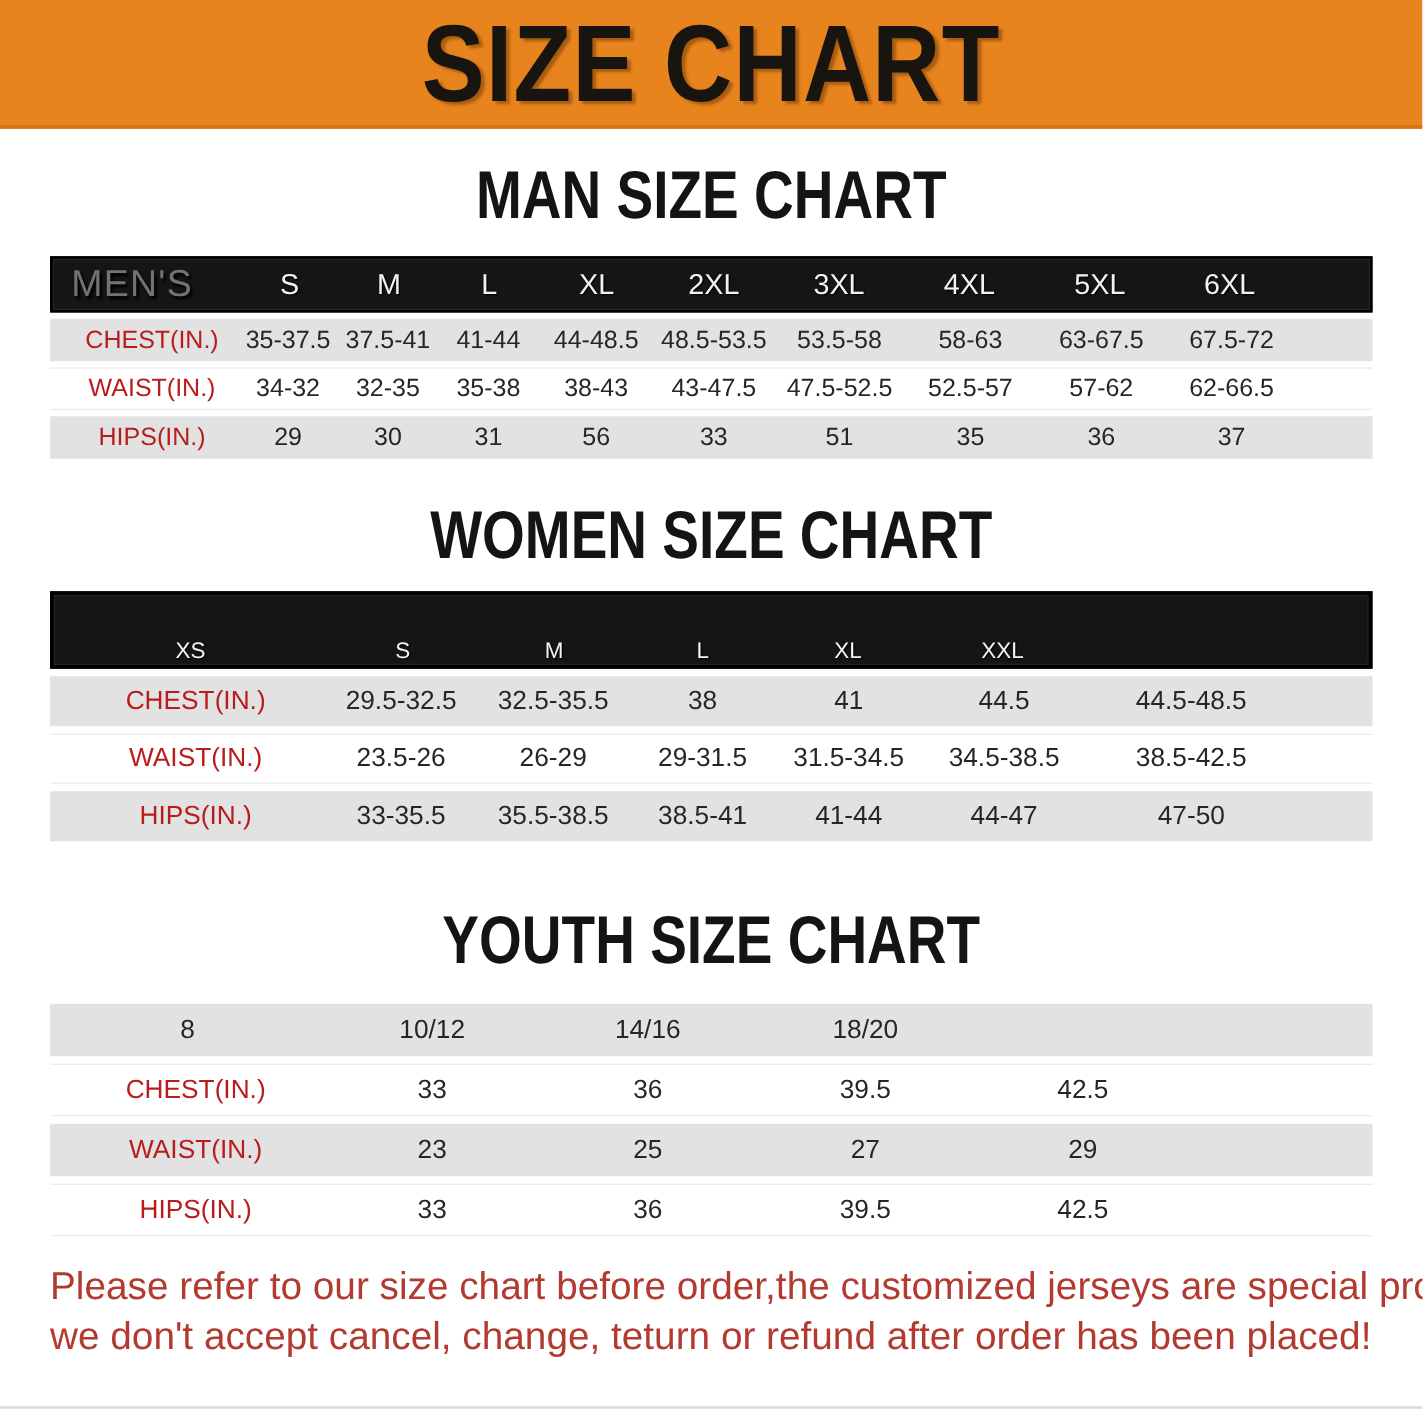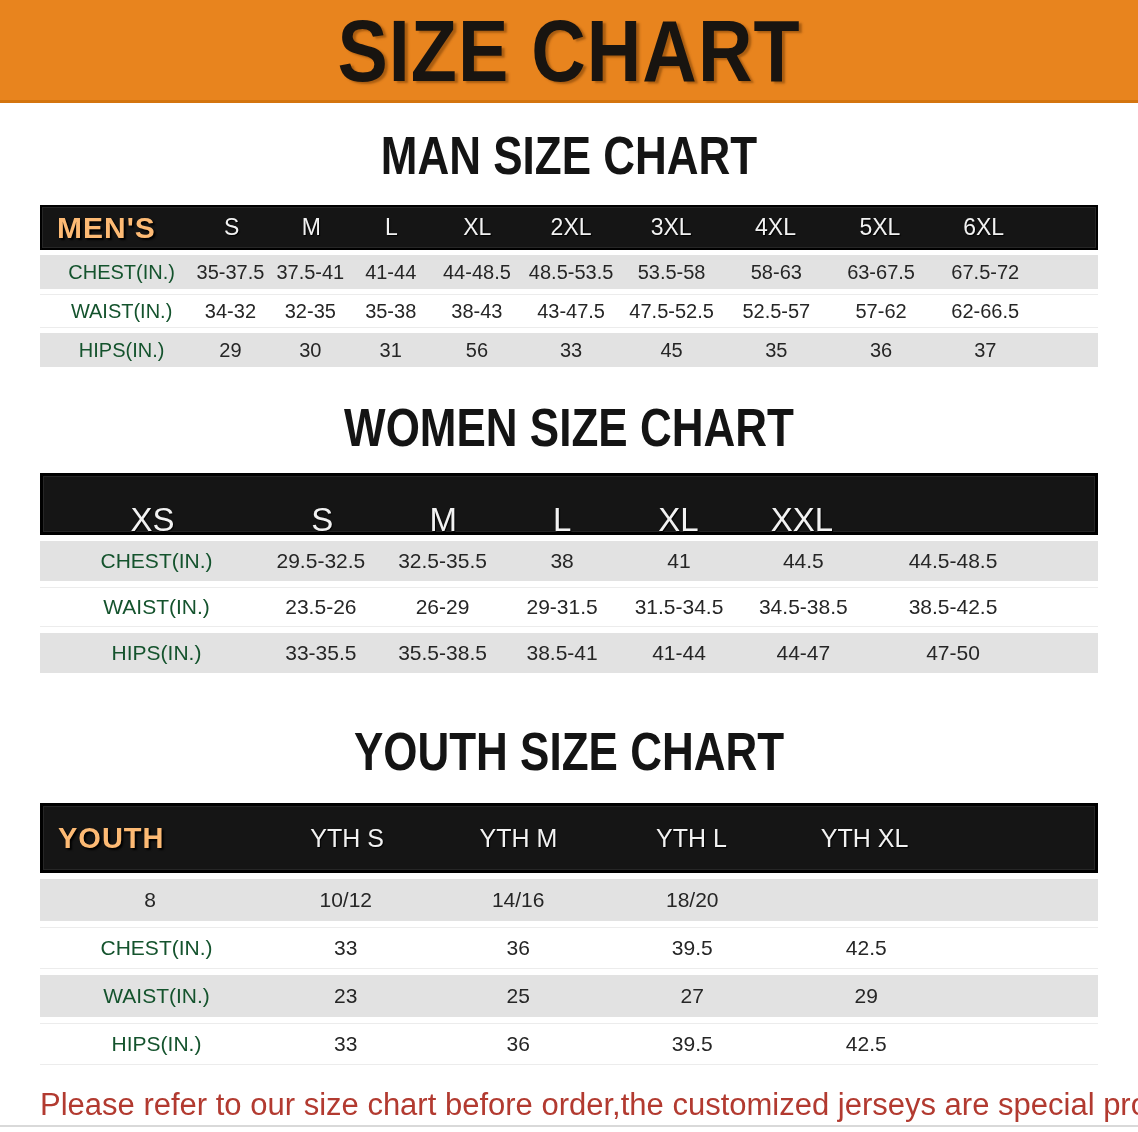--- a/index.html
+++ b/index.html
@@ -59,47 +59,47 @@
   .cell {
     text-align: center;
     box-sizing: border-box;
     flex: 0 0 auto;
     white-space: nowrap;
     overflow: visible;
   }
   .cell-label { text-align: left; padding-left: 15px; }
 
   .bar .cell-label {
-    color: #fdba74; font-weight: 700;
+    color: #737373; font-weight: 400;
     text-shadow: 2px 2px 2px #000;
     letter-spacing: 1px;
   }
   .t-mens  .bar .cell-label { font-size: 30px; }
   .t-women .bar .cell-label { font-size: 29px; }
   .t-youth .bar .cell-label { font-size: 29px; }
 
   .bar .col-head {
     color: #f2f2f2; font-weight: 400;
     text-shadow: 1px 1px 1px #000;
   }
   .t-mens  .bar .col-head { font-size: 23px; }
-  .t-women .bar .col-head { font-size: 33px; margin-top: 32px; }
+  .t-women .bar .col-head { font-size: 18px; margin-top: 32px; }
   .t-youth .bar .col-head { font-size: 25px; }
 
   .row {
     display: flex; align-items: center;
     box-sizing: border-box;
     color: #262626;
   }
   .t-mens  .row { height: 34px; margin-top: 5px; font-size: 20px; }
   .t-women .row { height: 40px; margin-top: 6px; font-size: 21px; }
   .t-youth .row { height: 42px; margin-top: 6px; font-size: 21px; }
   .row.gray  { background: #e2e2e2; }
   .row.white { background: #ffffff; border-top: 1px solid #ececec; border-bottom: 1px solid #ececec; }
-  .row .cell-label { text-align: center; padding-left: 13px; color: #14532d; }
+  .row .cell-label { text-align: center; padding-left: 13px; color: #b91c1c; }
 
   
   .t-mens .cell:nth-child(1)  { width: 14.2%; }
   .t-mens .cell:nth-child(2)  { width: 7.6%; }
   .t-mens .cell:nth-child(3)  { width: 7.5%; }
   .t-mens .cell:nth-child(4)  { width: 7.7%; }
   .t-mens .cell:nth-child(5)  { width: 8.6%; }
   .t-mens .cell:nth-child(6)  { width: 9.2%; }
   .t-mens .cell:nth-child(7)  { width: 9.8%; }
   .t-mens .cell:nth-child(8)  { width: 10.0%; }
@@ -189,21 +189,21 @@
         <div class="cell value">62-66.5</div>
         <div class="cell filler"></div>
       </div>
       <div class="row gray">
         <div class="cell cell-label">HIPS(IN.)</div>
         <div class="cell value">29</div>
         <div class="cell value">30</div>
         <div class="cell value">31</div>
         <div class="cell value">56</div>
         <div class="cell value">33</div>
-        <div class="cell value">45</div>
+        <div class="cell value">51</div>
         <div class="cell value">35</div>
         <div class="cell value">36</div>
         <div class="cell value">37</div>
         <div class="cell filler"></div>
       </div>
     </div>
 </div>
 
 <h2 class="sec-heading h-women">WOMEN SIZE CHART</h2>
 <div class="tbl t-women">
@@ -245,28 +245,20 @@
         <div class="cell value">41-44</div>
         <div class="cell value">44-47</div>
         <div class="cell value">47-50</div>
         <div class="cell filler"></div>
       </div>
     </div>
 </div>
 
 <h2 class="sec-heading h-youth">YOUTH SIZE CHART</h2>
 <div class="tbl t-youth">
-  <div class="bar">
-      <div class="cell cell-label">YOUTH</div>
-      <div class="cell col-head">YTH S</div>
-      <div class="cell col-head">YTH M</div>
-      <div class="cell col-head">YTH L</div>
-      <div class="cell col-head">YTH XL</div>
-      <div class="cell filler"></div>
-    </div>
   <div class="rows">
       <div class="row gray">
         <div class="cell value">8</div>
         <div class="cell value">10/12</div>
         <div class="cell value">14/16</div>
         <div class="cell value">18/20</div>
         <div class="cell filler"></div>
       </div>
       <div class="row white">
         <div class="cell cell-label">CHEST(IN.)</div>

